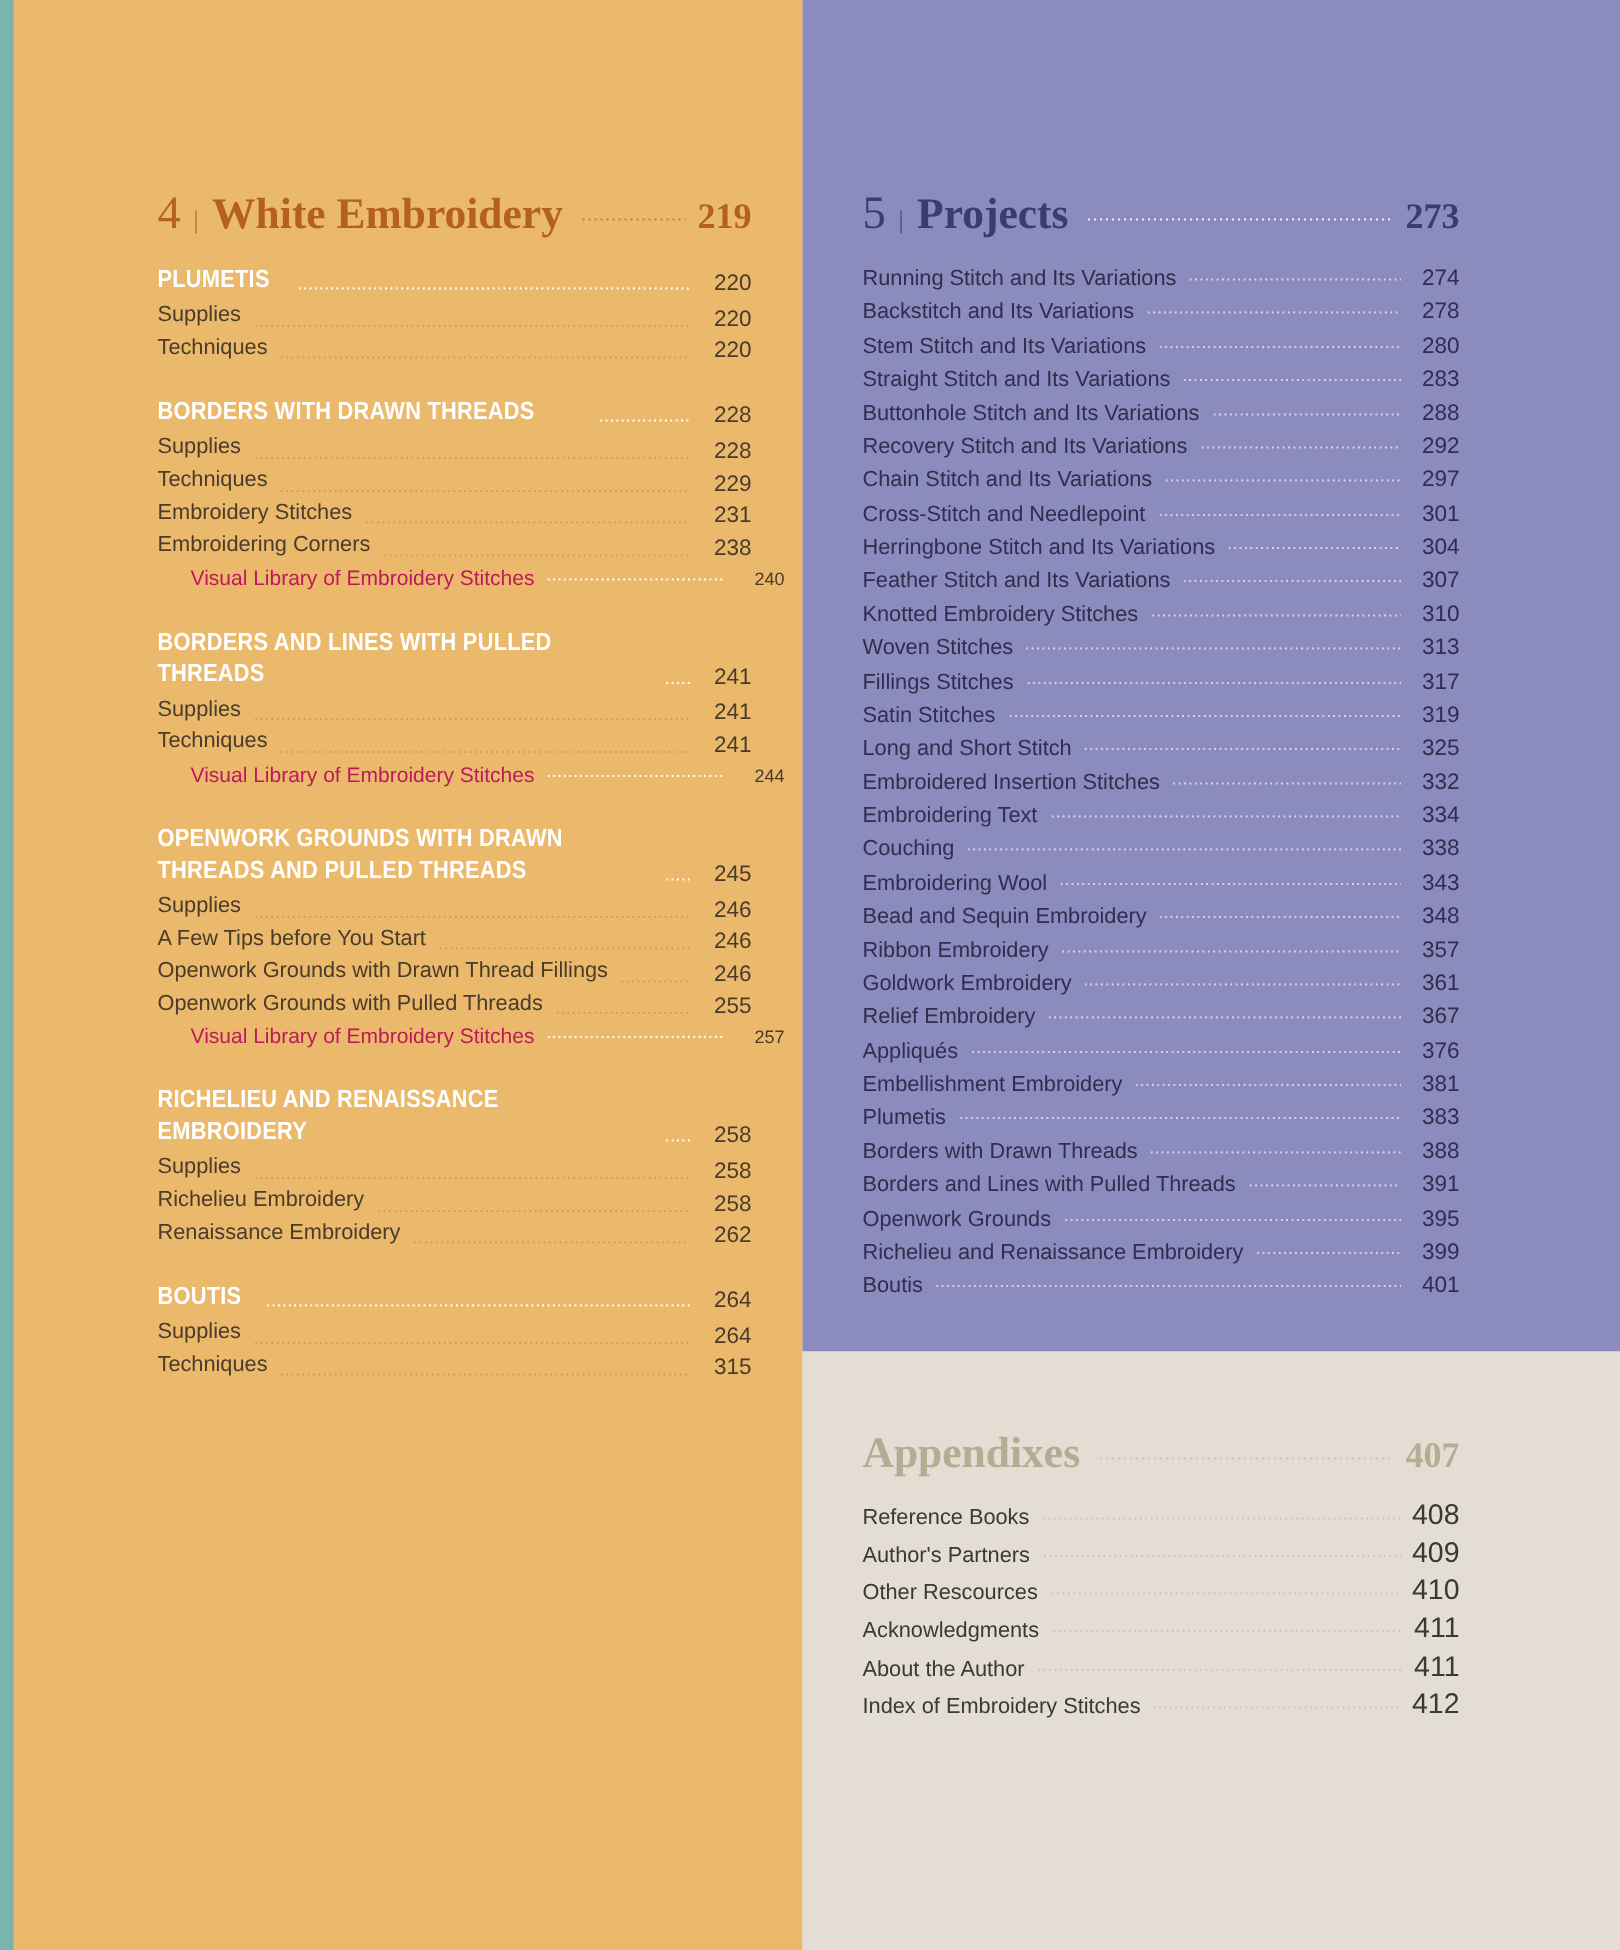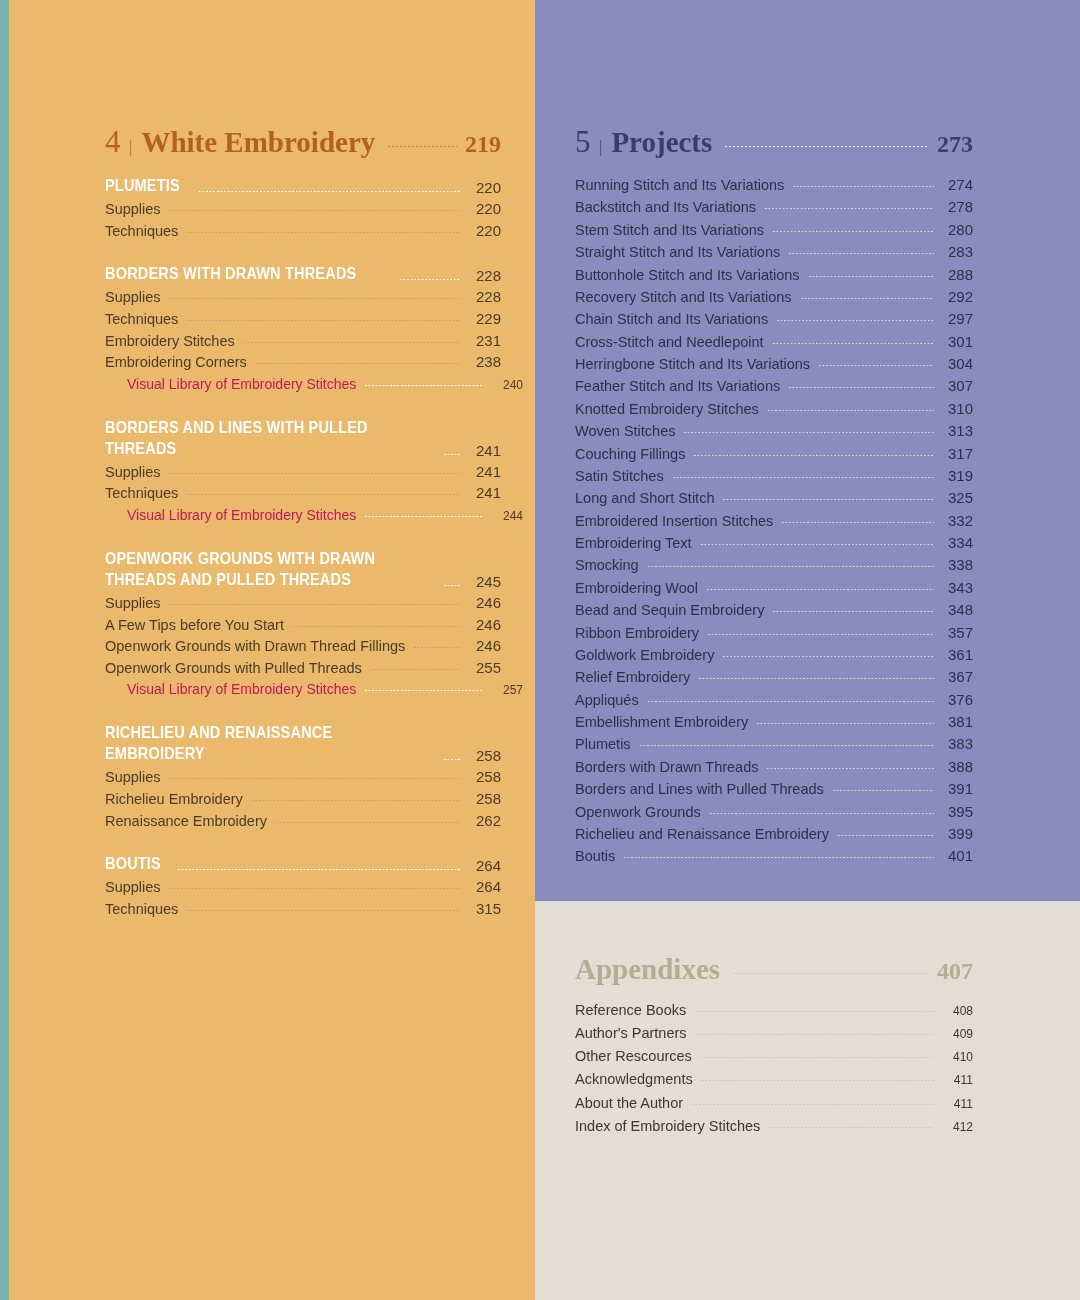--- a/index.html
+++ b/index.html
@@ -190,20 +190,21 @@
     font-size: 15px;
     font-weight: 400;
     width: 34px;
   }
   
   .sec-row.first { margin-top: 0; }
 
   
   .sub-row {
     margin-top: 1px;
+    align-items: flex-end;
   }
   .sub-row .label {
     color: #4a3b2a;
     font-size: 14.5px;
     font-weight: 400;
     line-height: 1.42;
   }
   .sub-row .lead {
     background-image: radial-gradient(circle, #c9a165 0.75px, transparent 0.85px);
     background-size: 3.6px 3px;
@@ -265,21 +266,21 @@
     line-height: 1.46;
   }
   .app-row .lead {
     background-image: radial-gradient(circle, #cfc6b4 0.75px, transparent 0.85px);
     background-size: 3.6px 3px;
     background-repeat: repeat-x;
     background-position: 0 1px;
   }
   .app-row .pnum {
     color: #3c3832;
-    font-size: 12px;
+    font-size: 19px;
     width: 32px;
   }
 </style>
 </head>
 <body>
 
 <div class="page">
 
   <div class="panel-left"></div>
   <div class="edge-strip"></div>
@@ -491,21 +492,21 @@
           <span class="label">Knotted Embroidery Stitches</span>
           <span class="lead"></span>
           <span class="pnum">310</span>
         </div>
         <div class="row proj-row">
           <span class="label">Woven Stitches</span>
           <span class="lead"></span>
           <span class="pnum">313</span>
         </div>
         <div class="row proj-row">
-          <span class="label">Couching Fillings</span>
+          <span class="label">Fillings Stitches</span>
           <span class="lead"></span>
           <span class="pnum">317</span>
         </div>
         <div class="row proj-row">
           <span class="label">Satin Stitches</span>
           <span class="lead"></span>
           <span class="pnum">319</span>
         </div>
         <div class="row proj-row">
           <span class="label">Long and Short Stitch</span>
@@ -516,21 +517,21 @@
           <span class="label">Embroidered Insertion Stitches</span>
           <span class="lead"></span>
           <span class="pnum">332</span>
         </div>
         <div class="row proj-row">
           <span class="label">Embroidering Text</span>
           <span class="lead"></span>
           <span class="pnum">334</span>
         </div>
         <div class="row proj-row">
-          <span class="label">Smocking</span>
+          <span class="label">Couching</span>
           <span class="lead"></span>
           <span class="pnum">338</span>
         </div>
         <div class="row proj-row">
           <span class="label">Embroidering Wool</span>
           <span class="lead"></span>
           <span class="pnum">343</span>
         </div>
         <div class="row proj-row">
           <span class="label">Bead and Sequin Embroidery</span>

